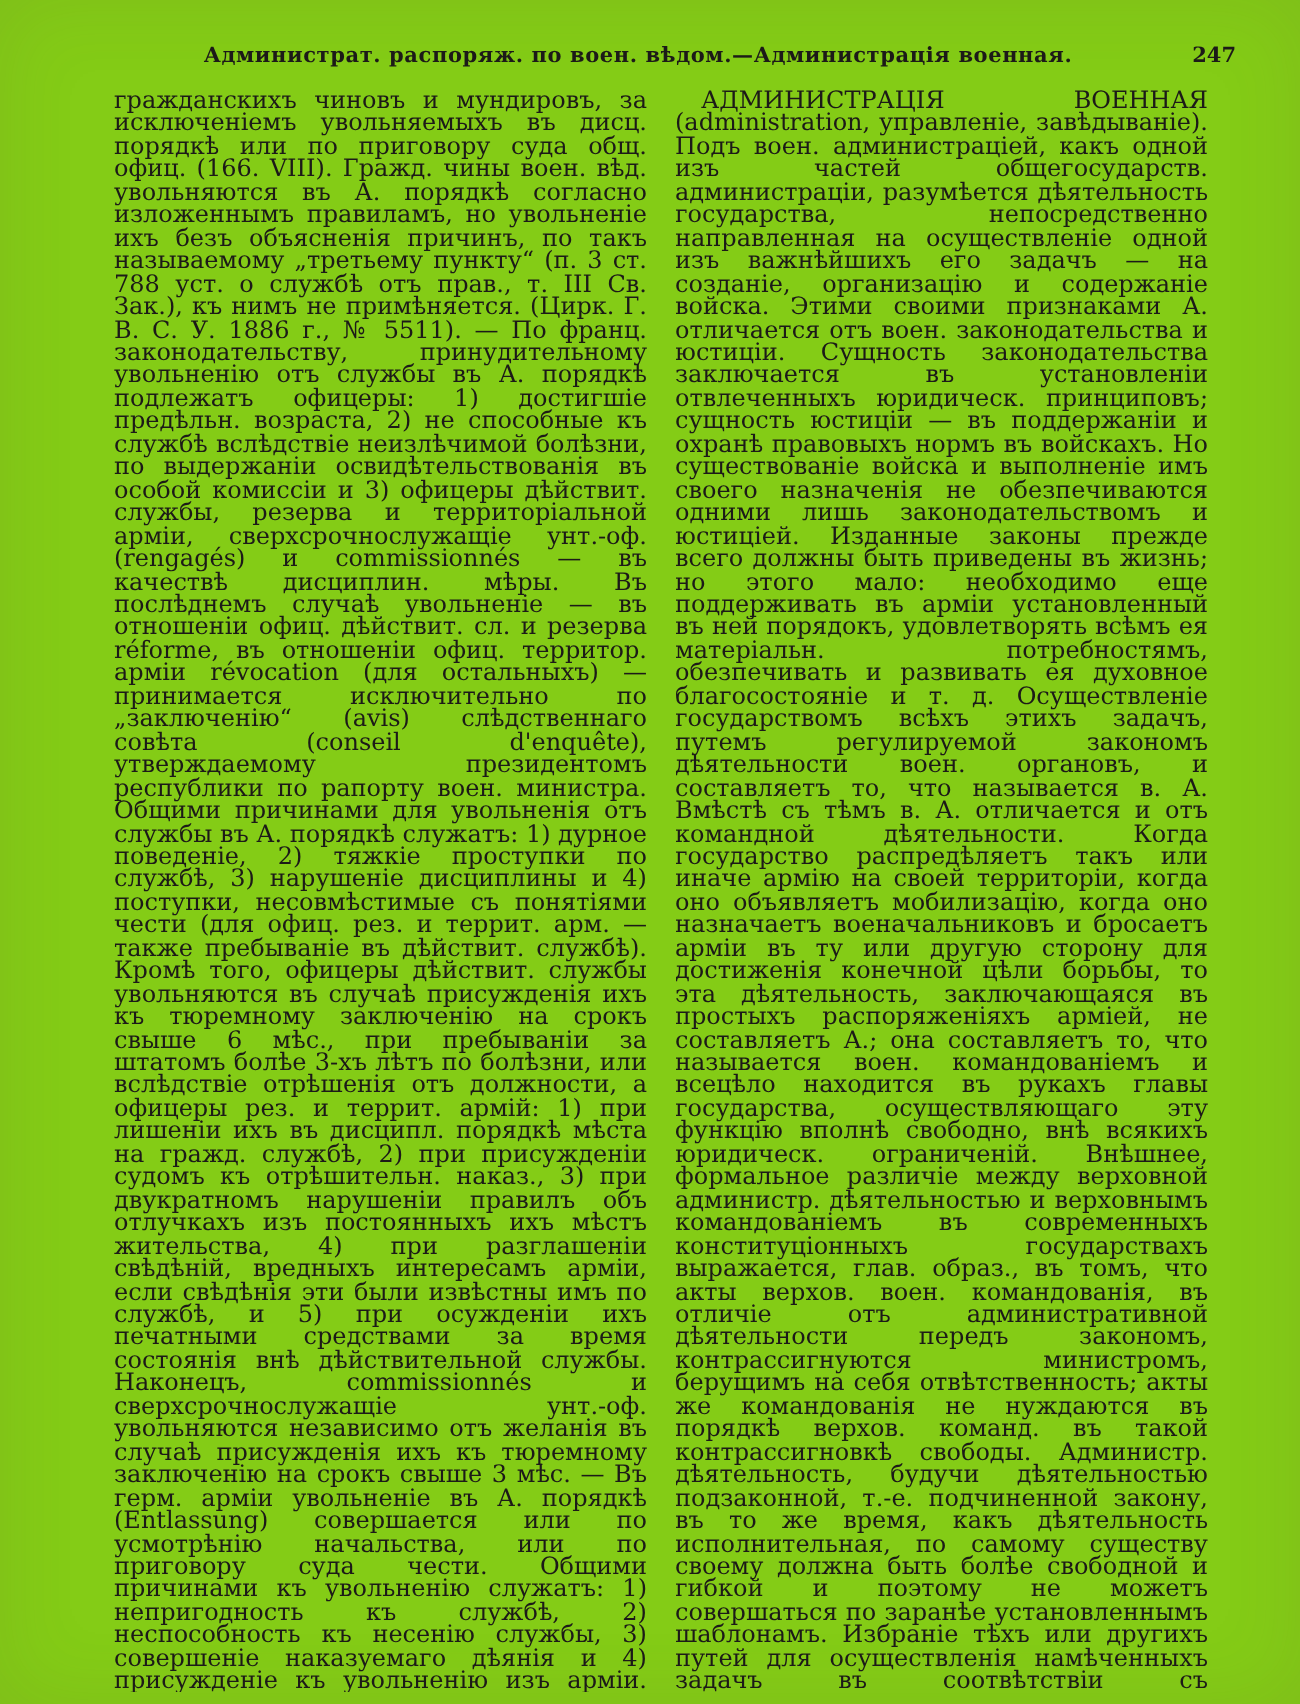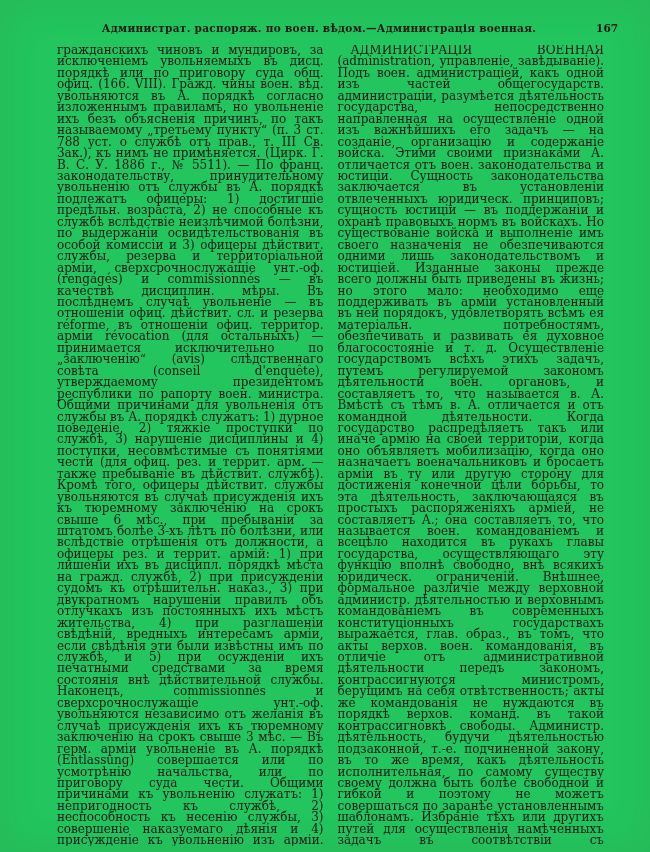--- a/index.html
+++ b/index.html
@@ -5,21 +5,21 @@
   html, body {
     margin: 0;
     padding: 0;
     background: #9a9a9a;
   }
   .page {
     position: relative;
     width: 650px;
     height: 852px;
     margin: 0 auto;
-    background: #22c55e;
+    background: #84cc16;
     color: #1c1a18;
     font-family: "DejaVu Serif", "Liberation Serif", serif;
     overflow: hidden;
     box-sizing: border-box;
     box-shadow: inset 0 0 40px rgba(90,80,60,0.12);
   }
   .running-head {
     position: absolute;
     top: 22px;
     left: 58px;
@@ -66,21 +66,21 @@
   }
   .bold { font-weight: normal; }
 </style>
 </head>
 <body>
 
 <div class="page">
 
   <div class="running-head">Администрат. распоряж. по воен. вѣдом.—Администрація военная.</div>
 
-  <div class="folio">167</div>
+  <div class="folio">247</div>
 
   <div class="columns">
 
     <div class="col">
       <p><span>гражданскихъ чиновъ и мундировъ, за исключеніемъ увольняемыхъ въ дисц. порядкѣ или по приговору суда общ. офиц. (166. VIII). Гражд. чины воен. вѣд. увольняются въ А. порядкѣ согласно изложеннымъ правиламъ, но увольненіе ихъ безъ объясненія причинъ, по такъ называемому „третьему пункту“ (п. 3 ст. 788 уст. о службѣ отъ прав., т. III Св. Зак.), къ нимъ не примѣняется. (Цирк. Г. В. С. У. 1886 г., № 5511). — По франц. законодательству, принудительному увольненію отъ службы въ А. порядкѣ подлежатъ офицеры: 1) достигшіе предѣльн. возраста, 2) не способные къ службѣ вслѣдствіе неизлѣчимой болѣзни, по выдержаніи освидѣтельствованія въ особой комиссіи и 3) офицеры дѣйствит. службы, резерва и территоріальной арміи, сверхсрочнослужащіе унт.-оф. (rengagés) и commissionnés — въ качествѣ дисциплин. мѣры. Въ послѣднемъ случаѣ увольненіе — въ отношеніи офиц. дѣйствит. сл. и резерва réforme, въ отношеніи офиц. территор. арміи révocation (для остальныхъ) — принимается исключительно по „заключенію“ (avis) слѣдственнаго совѣта (conseil d'enquête), утверждаемому президентомъ республики по рапорту воен. министра. Общими причинами для увольненія отъ службы въ А. порядкѣ служатъ: 1) дурное поведеніе, 2) тяжкіе проступки по службѣ, 3) нарушеніе дисциплины и 4) поступки, несовмѣстимые съ понятіями чести (для офиц. рез. и террит. арм. — также пребываніе въ дѣйствит. службѣ). Кромѣ того, офицеры дѣйствит. службы увольняются въ случаѣ присужденія ихъ къ тюремному заключенію на срокъ свыше 6 мѣс., при пребываніи за штатомъ болѣе 3-хъ лѣтъ по болѣзни, или вслѣдствіе отрѣшенія отъ должности, а офицеры рез. и террит. армій: 1) при лишеніи ихъ въ дисципл. порядкѣ мѣста на гражд. службѣ, 2) при присужденіи судомъ къ отрѣшительн. наказ., 3) при двукратномъ нарушеніи правилъ объ отлучкахъ изъ постоянныхъ ихъ мѣстъ жительства, 4) при разглашеніи свѣдѣній, вредныхъ интересамъ арміи, если свѣдѣнія эти были извѣстны имъ по службѣ, и 5) при осужденіи ихъ печатными средствами за время состоянія внѣ дѣйствительной службы. Наконецъ, commissionnés и сверхсрочнослужащіе унт.-оф. увольняются независимо отъ желанія въ случаѣ присужденія ихъ къ тюремному заключенію на срокъ свыше 3 мѣс. — Въ герм. арміи увольненіе въ А. порядкѣ (Entlassung) совершается или по усмотрѣнію начальства, или по приговору суда чести. Общими причинами къ увольненію служатъ: 1) непригодность къ службѣ, 2) неспособность къ несенію службы, 3) совершеніе наказуемаго дѣянія и 4) присужденіе къ увольненію изъ арміи. По приговору суда чести увольненіе принимается: или въ общемъ порядкѣ, или съ лишеніемъ офицер. званія, чиновъ, орденовъ и знаковъ отличія (Entfernung aus dem off. Stande). Герман. воен. законодательство не устанавливаетъ предѣльнаго возраста, но, въ силу обычая, въ арміи примѣняется принудительное увольненіе чиновъ, не повышаемыхъ по службѣ одновременно со своими сверстниками, чѣмъ фактически достигаются тѣ же результаты.</span></p>
     </div>
 
     <div class="col">
       <p class="indent"><span class="bold">АДМИНИСТРАЦІЯ ВОЕННАЯ</span> <span>(administration, управленіе, завѣдываніе).</span> <span>Подъ воен. администраціей, какъ одной изъ частей общегосударств. администраціи, разумѣется дѣятельность государства, непосредственно направленная на осуществленіе одной изъ важнѣйшихъ его задачъ — на созданіе, организацію и содержаніе войска. Этими своими признаками А. отличается отъ воен. законодательства и юстиціи. Сущность законодательства заключается въ установленіи отвлеченныхъ юридическ. принциповъ; сущность юстиціи — въ поддержаніи и охранѣ правовыхъ нормъ въ войскахъ. Но существованіе войска и выполненіе имъ своего назначенія не обезпечиваются одними лишь законодательствомъ и юстиціей. Изданные законы прежде всего должны быть приведены въ жизнь; но этого мало: необходимо еще поддерживать въ арміи установленный въ ней порядокъ, удовлетворять всѣмъ ея матеріальн. потребностямъ, обезпечивать и развивать ея духовное благосостояніе и т. д. Осуществленіе государствомъ всѣхъ этихъ задачъ, путемъ регулируемой закономъ дѣятельности воен. органовъ, и составляетъ то, что называется в. А. Вмѣстѣ съ тѣмъ в. А. отличается и отъ командной дѣятельности. Когда государство распредѣляетъ такъ или иначе армію на своей территоріи, когда оно объявляетъ мобилизацію, когда оно назначаетъ военачальниковъ и бросаетъ арміи въ ту или другую сторону для достиженія конечной цѣли борьбы, то эта дѣятельность, заключающаяся въ простыхъ распоряженіяхъ арміей, не составляетъ А.; она составляетъ то, что называется воен. командованіемъ и всецѣло находится въ рукахъ главы государства, осуществляющаго эту функцію вполнѣ свободно, внѣ всякихъ юридическ. ограниченій. Внѣшнее, формальное различіе между верховной администр. дѣятельностью и верховнымъ командованіемъ въ современныхъ конституціонныхъ государствахъ выражается, глав. образ., въ томъ, что акты верхов. воен. командованія, въ отличіе отъ административной дѣятельности передъ закономъ, контрассигнуются министромъ, берущимъ на себя отвѣтственность; акты же командованія не нуждаются въ порядкѣ верхов. команд. въ такой контрассигновкѣ свободы. Администр. дѣятельность, будучи дѣятельностью подзаконной, т.-е. подчиненной закону, въ то же время, какъ дѣятельность исполнительная, по самому существу своему должна быть болѣе свободной и гибкой и поэтому не можетъ совершаться по заранѣе установленнымъ шаблонамъ. Избраніе тѣхъ или другихъ путей для осуществленія намѣченныхъ задачъ въ соотвѣтствіи съ обстоятельствами времени, мѣста и обстановки не подлежитъ законодательной регламентаціи; такая регламентація не всегда возможна и часто нецѣлесообразна. Поэтому въ этой сферѣ воен. дѣятельности должно быть дано мѣсто свободному усмотрѣнію въ границахъ, очерченныхъ закономъ. Затѣмъ, т. к. в. А. есть дѣятельность, подчиняющаяся исключительно господству и руководству главы государства, то послѣдній осуществляетъ всякое сотрудничество съ народнымъ представительствомъ. Эта власть выражается въ способѣ назначенія всѣхъ военно-должностныхъ лицъ и средствъ къ наиболѣе совершенному способу достиженія поставленныхъ администраціи цѣлей</span></p>
     </div>

